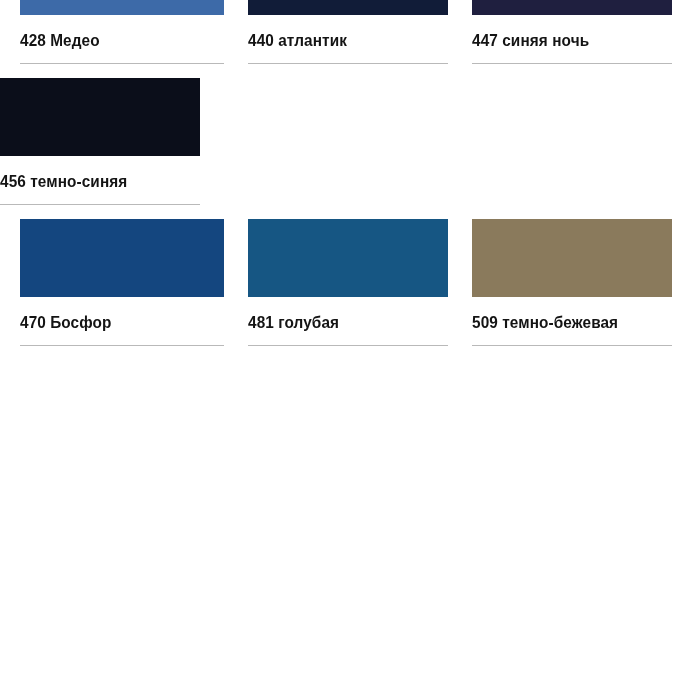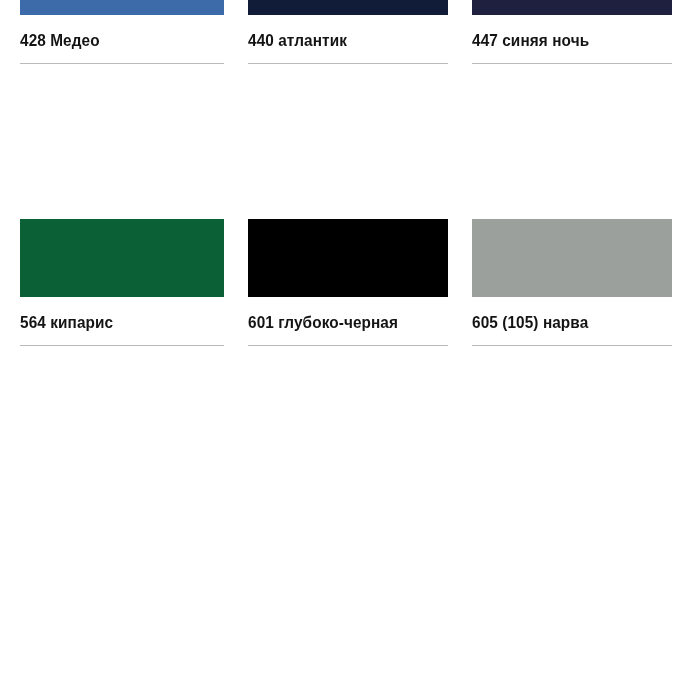--- a/index.html
+++ b/index.html
@@ -84,35 +84,40 @@
       <div class="swatch-divider" style="background: rgb(185, 185, 185);"></div>
     </div>
     <div class="swatch-cell col-2">
       <span class="swatch-chip" style="background:#1f1f3f;"></span>
       <span class="swatch-label" style="color: rgb(20, 20, 20);">447 синяя ночь</span>
       <div class="swatch-divider" style="background: rgb(185, 185, 185);"></div>
     </div>
   </div>
 
   <div class="swatch-row">
+    <div class="swatch-cell col-1">
+      <span class="swatch-chip" style="background:#0b0e1a;"></span>
+      <span class="swatch-label" style="color: rgb(20, 20, 20);">456 темно-синяя</span>
+      <div class="swatch-divider" style="background: rgb(185, 185, 185);"></div>
+    </div>
   </div>
-
 
   <div class="swatch-row">
     <div class="swatch-cell col-0">
-      <span class="swatch-chip" style="background:#0b6135;"></span>
-      <span class="swatch-label" style="color: rgb(20, 20, 20);">564 кипарис</span>
+      <span class="swatch-chip" style="background:#14467f;"></span>
+      <span class="swatch-label" style="color: rgb(20, 20, 20);">470 Босфор</span>
       <div class="swatch-divider" style="background: rgb(185, 185, 185);"></div>
     </div>
     <div class="swatch-cell col-1">
-      <span class="swatch-chip" style="background:#000000;"></span>
-      <span class="swatch-label" style="color: rgb(20, 20, 20);">601 глубоко-черная</span>
+      <span class="swatch-chip" style="background:#165683;"></span>
+      <span class="swatch-label" style="color: rgb(20, 20, 20);">481 голубая</span>
       <div class="swatch-divider" style="background: rgb(185, 185, 185);"></div>
     </div>
     <div class="swatch-cell col-2">
-      <span class="swatch-chip" style="background:#9ba09d;"></span>
-      <span class="swatch-label" style="color: rgb(20, 20, 20);">605 (105) нарва</span>
+      <span class="swatch-chip" style="background:#8a7a5c;"></span>
+      <span class="swatch-label" style="color: rgb(20, 20, 20);">509 темно-бежевая</span>
       <div class="swatch-divider" style="background: rgb(185, 185, 185);"></div>
     </div>
   </div>
 
 
+
 </div>
 
 </body></html>

